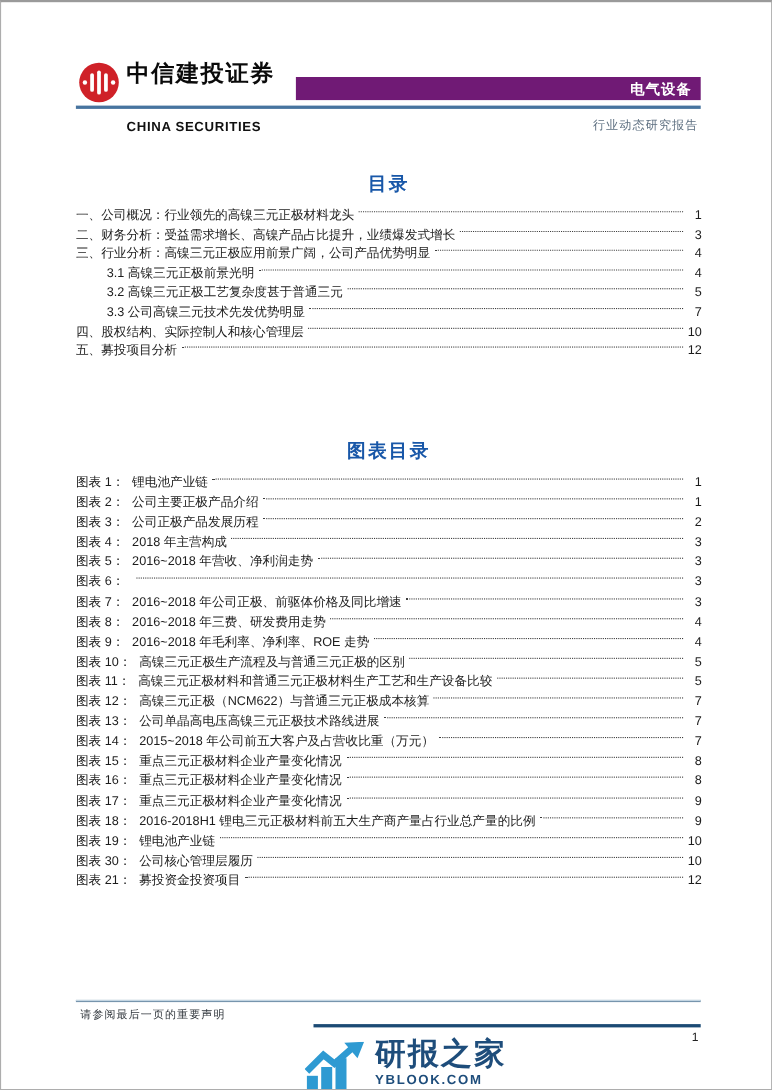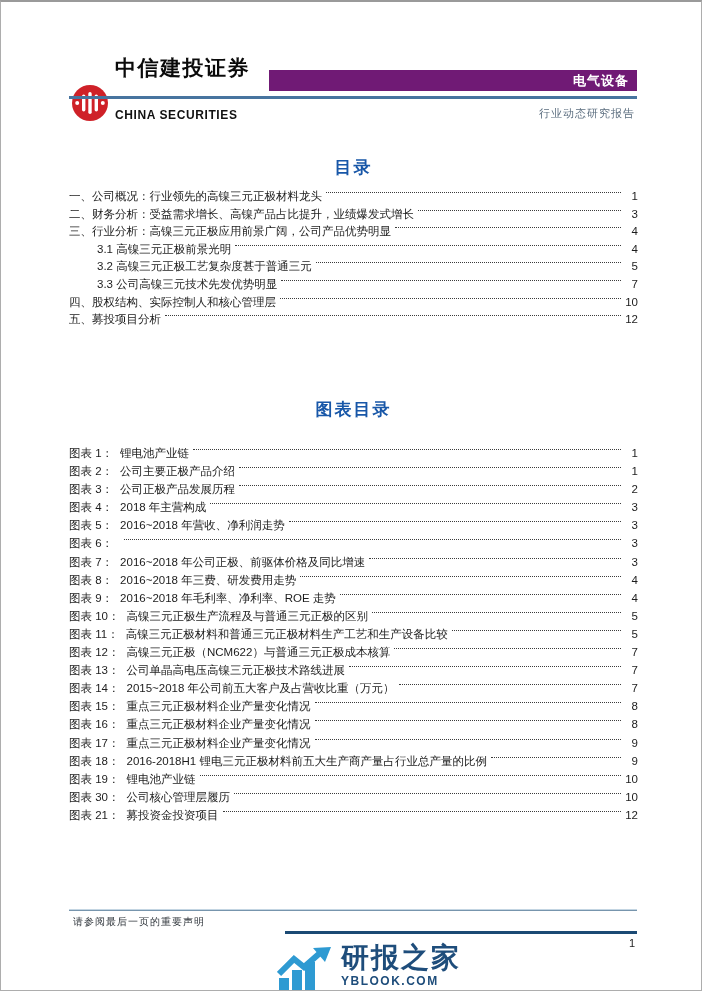--- a/index.html
+++ b/index.html
@@ -5,41 +5,41 @@
   * { margin:0; padding:0; box-sizing:border-box; }
   html,body { background:#e8e8e8; }
   body { font-family:"Liberation Sans","DejaVu Sans",sans-serif; }
   .page {
     position:relative; width:702px; height:991px; margin:0 auto;
     background:#ffffff; overflow:hidden;
     border:1px solid #adadad; border-top:2px solid #9a9a9a;
   }
 
   
-  .logo-box { position:absolute; left:70px; top:54px; display:flex; align-items:flex-end; }
+  .logo-box { position:absolute; left:70px; top:54px; display:flex; align-items:flex-start; }
   .logo-mark { width:38px; height:38px; }
   .brand { margin-left:6px; }
   .brand-cn { font-size:21px; font-weight:bold; color:#0a0a0a; letter-spacing:1.5px; line-height:23px; }
   .brand-en { font-size:12px; font-weight:bold; color:#111; letter-spacing:0.6px; line-height:13px;margin-top:30px; }
   .sector-bar {
     position:absolute; left:268px; top:68px; width:368px; height:21px;
     background:#701a75; display:flex; align-items:center; justify-content:flex-end;
     padding-right:8px;
   }
   .sector-bar span { color:#fff; font-size:13px; font-weight:bold; letter-spacing:1px; }
   .header-rule { position:absolute; left:68px; top:94px; width:568px; height:3px; background:#47749f; }
   .report-type { position:absolute; right:66px; top:104px; font-size:11px; color:#5d6f80; letter-spacing:1px;text-align:center; }
 
   
   .section { position:absolute; left:68px; width:569px; }
   .sec-toc { top:154px; }
   .sec-fig { top:396px; }
   .sec-title { text-align:center; font-size:17px; font-weight:bold; color:#1857a8; letter-spacing:2px; }
   .sec-toc .list { margin-top:11px; }
-  .sec-fig .list { margin-top:26px; }
+  .sec-fig .list { margin-top:12px; }
 
   .row { display:flex; align-items:flex-start; height:17.6px; font-size:11.5px; color:#1c1c1c; }
   .sec-fig .row { height:18.1px; }
   .row .txt { white-space:nowrap; line-height:13px; }
   .row .fig-label { white-space:nowrap; line-height:13px; margin-right:7px; }
   .row.l2 { padding-left:28px; }
   .leader { flex:1; min-width:8px; border-bottom:1.6px dotted #3c3c3c; margin:0 3px 2px 4px; height:3px; }
   .pagenum { min-width:14px; text-align:right; line-height:13px; white-space:nowrap; }
 
   

